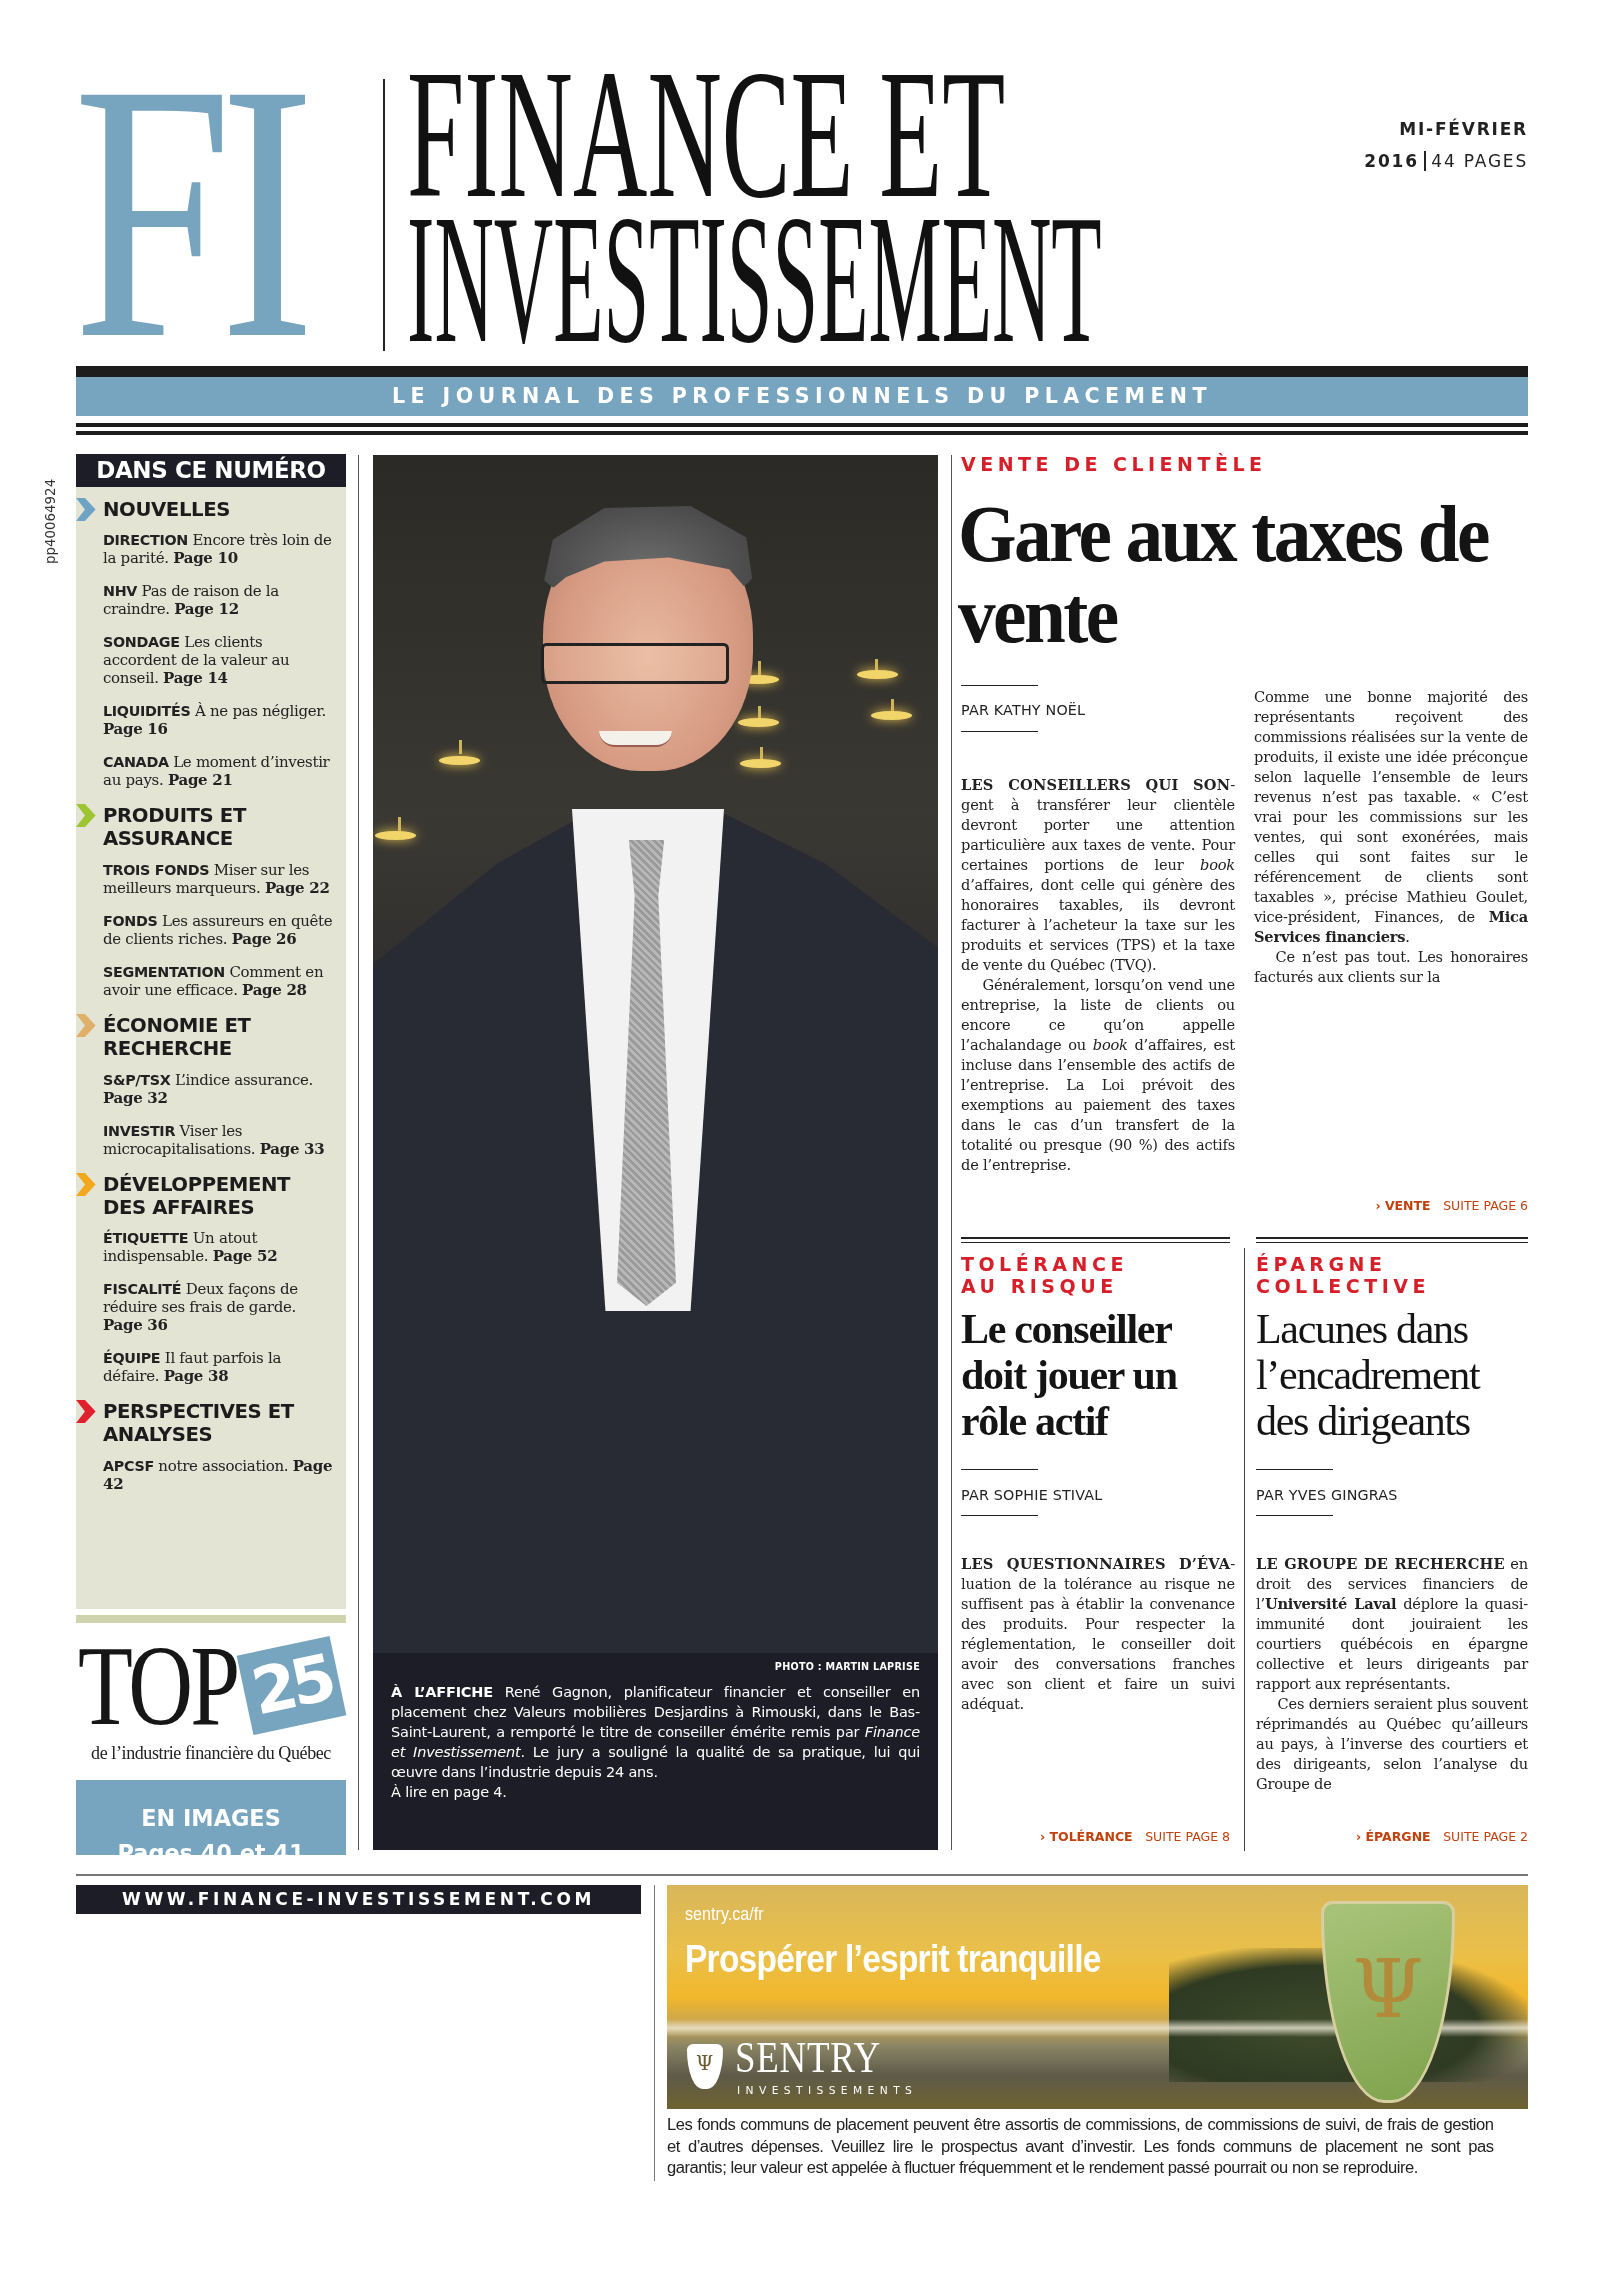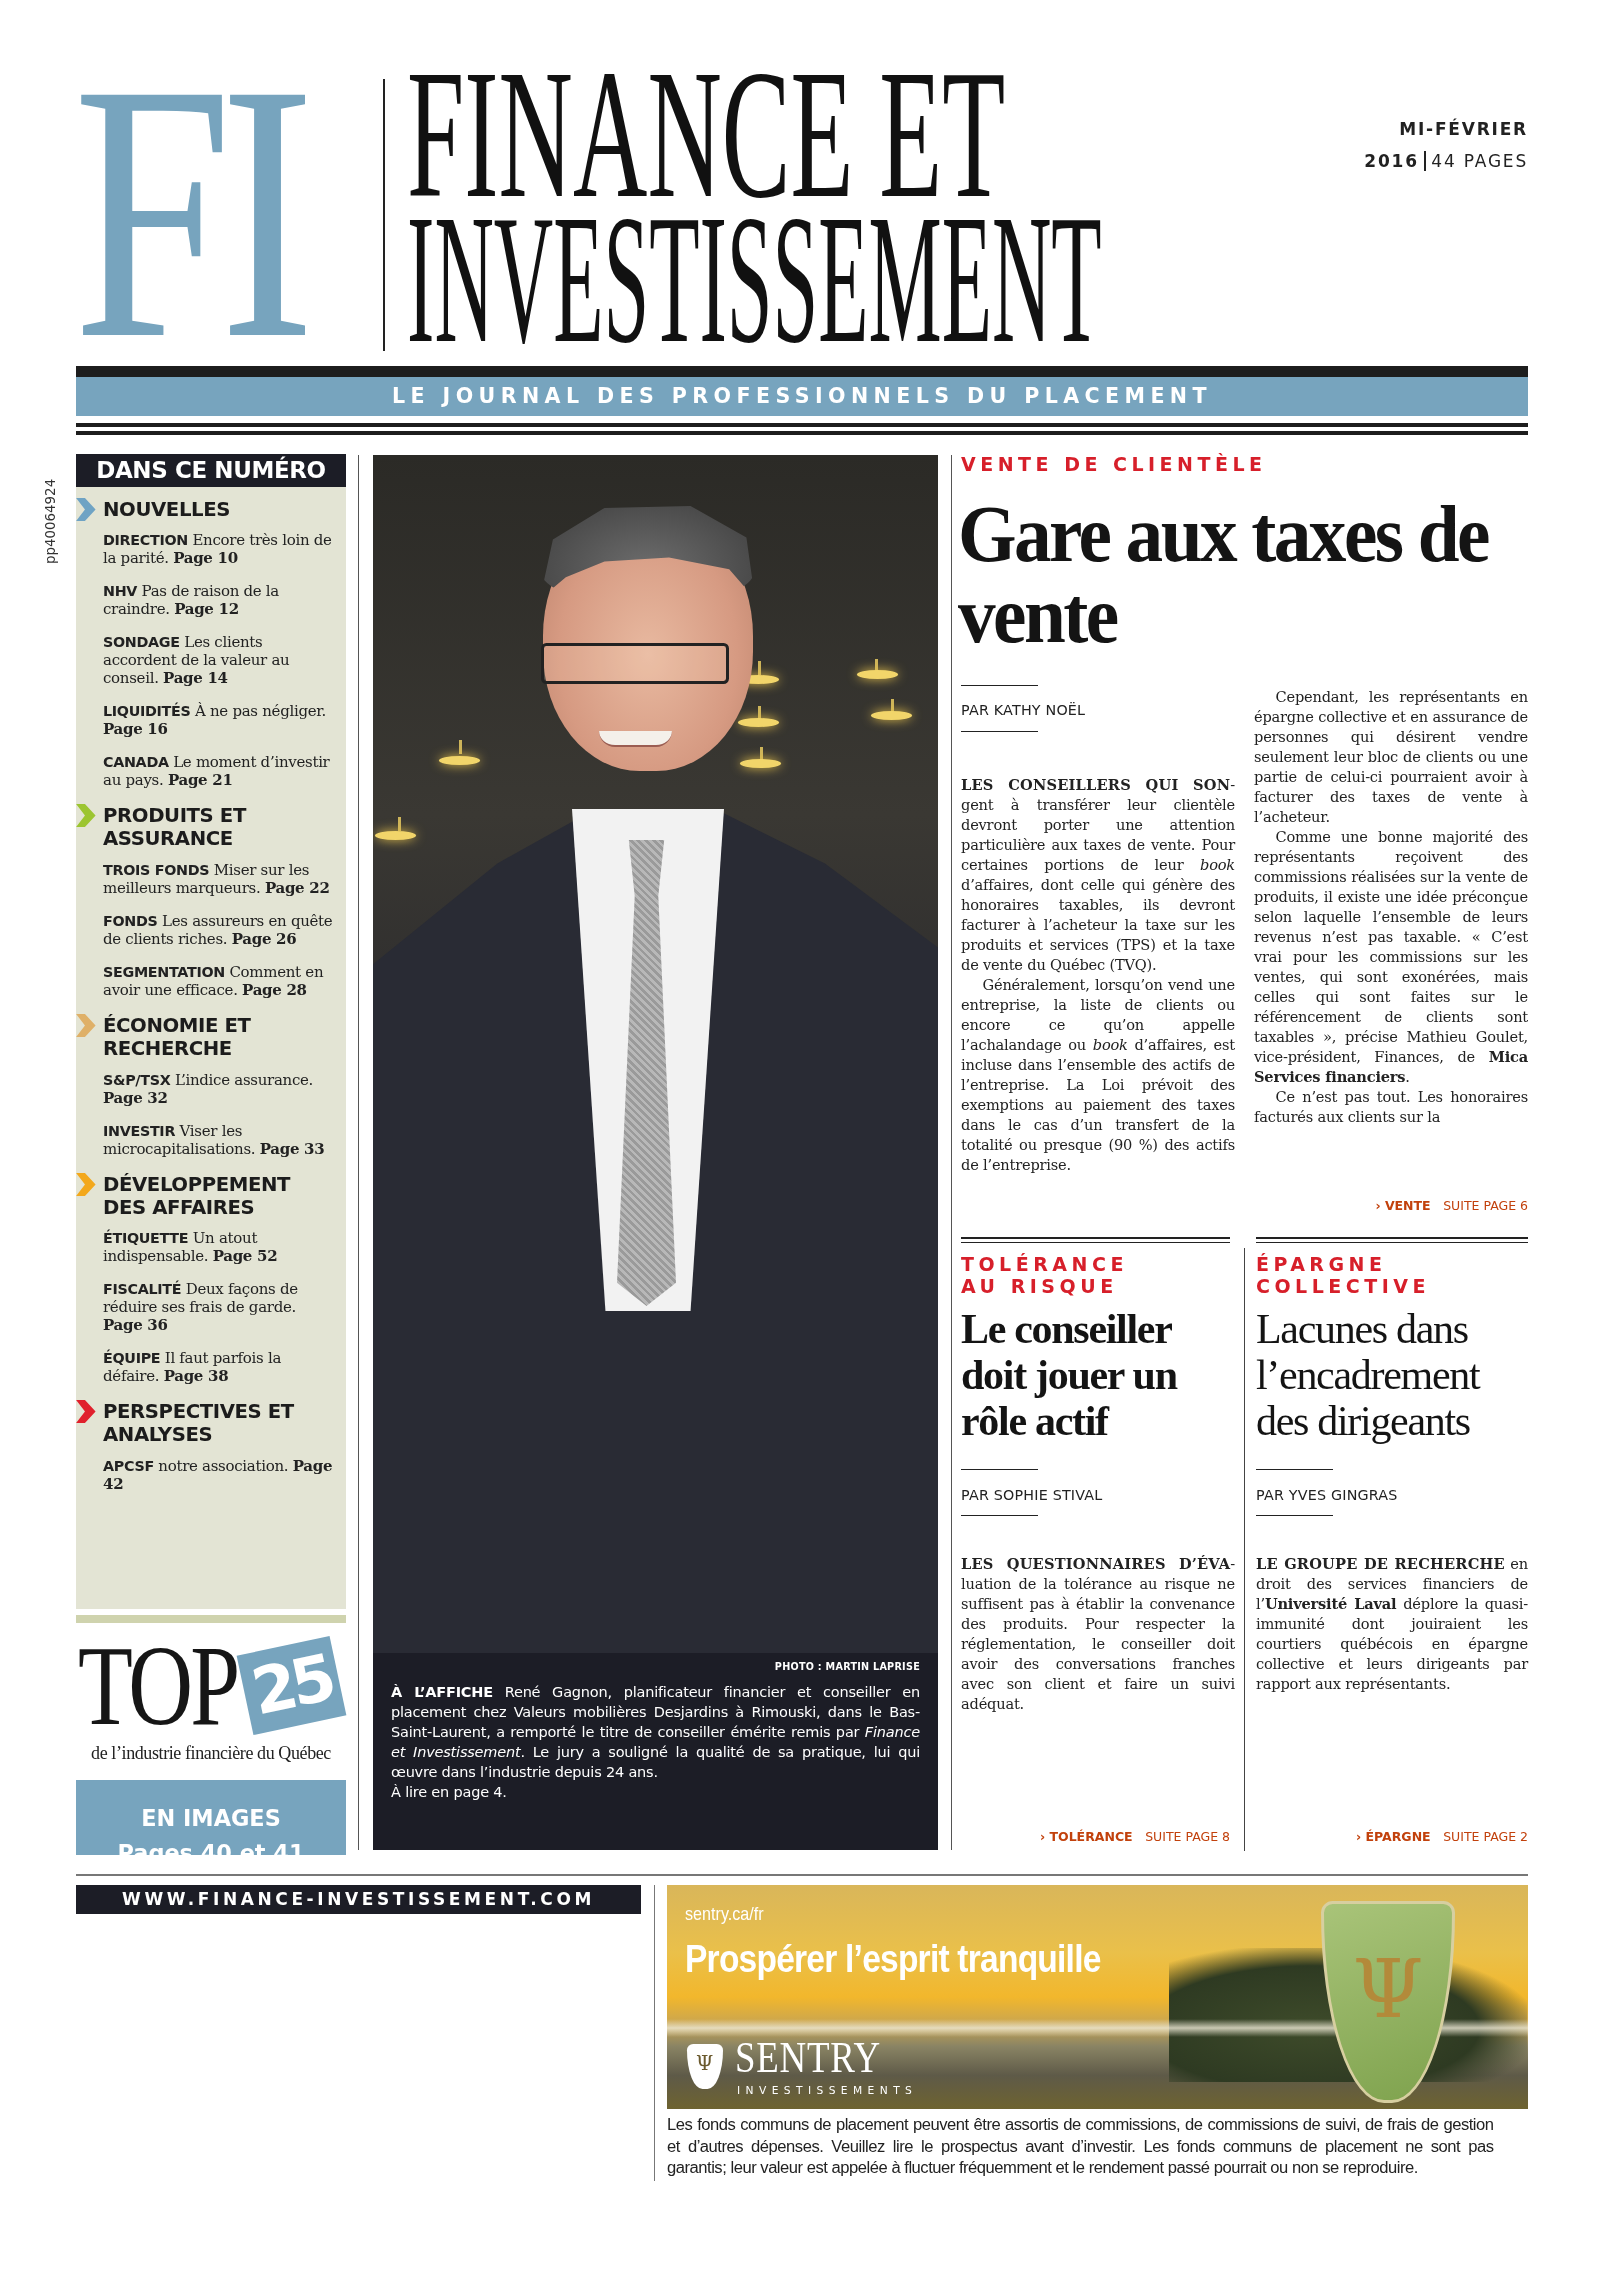--- a/index.html
+++ b/index.html
@@ -196,21 +196,20 @@
 <div class="abs kicker" id="k-main">VENTE DE CLIENTÈLE</div>
 <div class="abs" id="h-main">Gare aux taxes de vente</div>
 <div class="short" style="left:961px;top:685px"></div>
 <div class="abs byline" style="left:961px;top:702px">PAR KATHY NOËL</div>
 <div class="short" style="left:961px;top:731px"></div>
 <div class="abs col" id="col-a">
   <p><span class="cap">LES CONSEILLERS QUI SON</span>-<span>gent à transférer leur clientèle devront porter une attention particulière aux taxes de vente. Pour certaines portions de leur </span><i>book</i><span> d’affaires, dont celle qui génère des honoraires taxables, ils devront facturer à l’acheteur la taxe sur les produits et services (TPS) et la taxe de vente du Québec (TVQ).</span></p>
   <p><span>Généralement, lorsqu’on vend une entreprise, la liste de clients ou encore ce qu’on appelle l’achalandage ou </span><i>book</i><span> d’affaires, est incluse dans l’ensemble des actifs de l’entreprise. La Loi prévoit des exemptions au paiement des taxes dans le cas d’un transfert de la totalité ou presque (90 %) des actifs de l’entreprise.</span></p>
 </div>
 <div class="abs col" id="col-b">
-  <p style="text-indent:21.5px">Cependant, les représentants en épargne collective et en assurance de personnes qui désirent vendre seulement leur bloc de clients ou une partie de celui-ci pourraient avoir à facturer des taxes de vente à l’acheteur.</p>
   <p><span>Comme une bonne majorité des représentants reçoivent des commissions réalisées sur la vente de produits, il existe une idée préconçue selon laquelle l’ensemble de leurs revenus n’est pas taxable. « C’est vrai pour les commissions sur les ventes, qui sont exonérées, mais celles qui sont faites sur le référencement de clients sont taxables », précise Mathieu Goulet, vice-président, Finances, de </span><b>Mica Services financiers</b><span>.</span></p>
   <p>Ce n’est pas tout. Les honoraires facturés aux clients sur la</p>
 </div>
 <div class="abs jump" id="jump-main"><b>› VENTE</b><span>SUITE PAGE 6</span></div>
 
 <div class="dbl" id="dbl-a"></div>
 <div class="dbl" id="dbl-b"></div>
 <div class="abs" id="vdiv3"></div>
 
 <div class="abs kicker kick2" id="k-a">
@@ -229,20 +228,21 @@
 <div class="abs kicker kick2" id="k-b">
     <div>ÉPARGNE</div>
     <div>COLLECTIVE</div>
   </div>
 <div class="abs h2" id="h-b">Lacunes dans l’encadrement des dirigeants</div>
 <div class="short" style="left:1256px;top:1469px"></div>
 <div class="abs byline" style="left:1256px;top:1487px">PAR YVES GINGRAS</div>
 <div class="short" style="left:1256px;top:1515px"></div>
 <div class="abs col" id="col-d">
   <p><span class="cap">LE GROUPE DE RECHERCHE</span><span> en droit des services financiers de l’</span><b>Université Laval</b><span> déplore la quasi-immunité dont jouiraient les courtiers québécois en épargne collective et leurs dirigeants par rapport aux représentants.</span></p>
+  <p>Ces derniers seraient plus souvent réprimandés au Québec qu’ailleurs au pays, à l’inverse des courtiers et des dirigeants, selon l’analyse du Groupe de</p>
 </div>
 <div class="abs jump" id="jump-b"><b>› ÉPARGNE</b><span>SUITE PAGE 2</span></div>
 
 <div class="abs" id="bottom-rule"></div>
 <div class="abs" id="www">WWW.FINANCE-INVESTISSEMENT.COM</div>
 <div class="abs" id="vdiv4"></div>
 <div class="abs" id="ad">
   <div id="ad-tree"></div>
   <div id="ad-mist"></div>
   <div id="ad-url">sentry.ca/fr</div>

